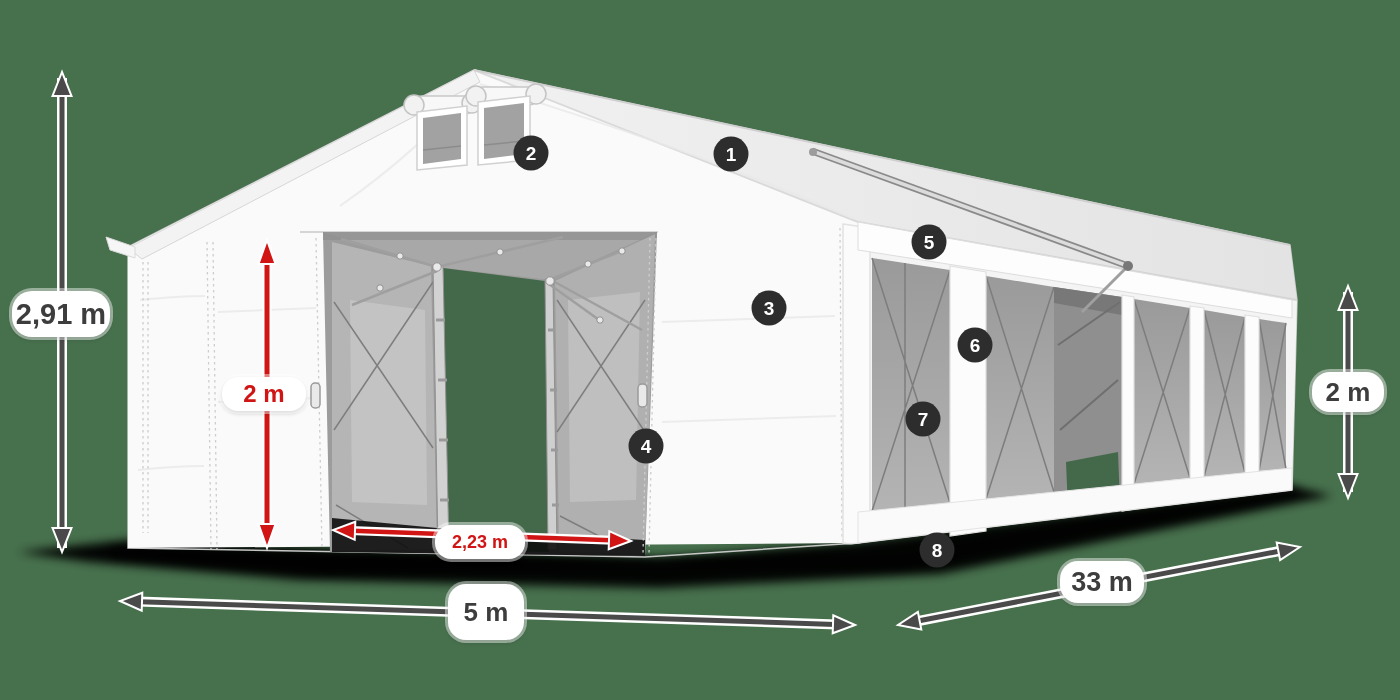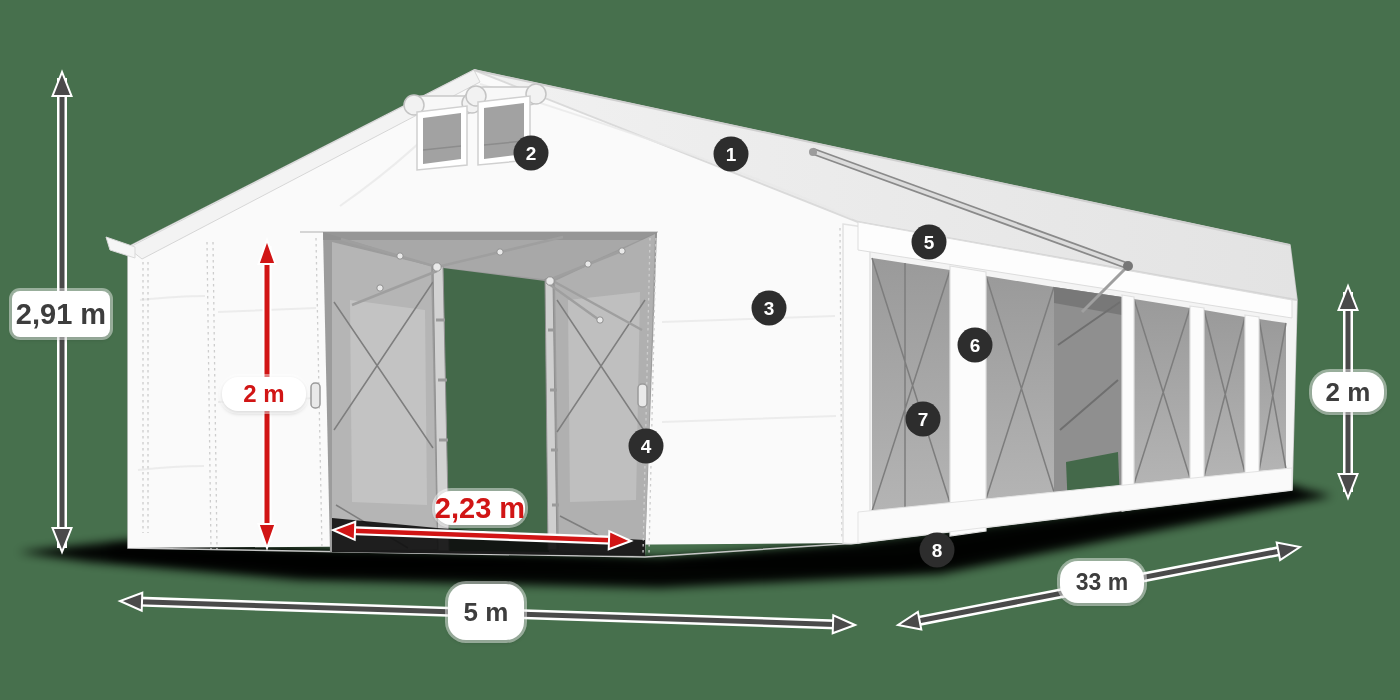--- a/index.html
+++ b/index.html
@@ -214,25 +214,25 @@
 
       <g>
         <path d="M350,530.6 L613,540.3" stroke="#ffffff" stroke-width="9"></path>
         <path d="M352,530.7 L611,540.2" stroke="#d11515" stroke-width="4.5"></path>
         <polygon points="333,530 354.7,539.8 355.3,521.8" fill="#d11515" stroke="#ffffff" stroke-width="2"></polygon>
         <polygon points="631,541 608.7,549.2 609.3,531.2" fill="#d11515" stroke="#ffffff" stroke-width="2"></polygon>
       </g>
     </g>
   </svg>
 
-  <div class="pill" style="left:61px;top:314px;width:98px;height:46px;font-size:29px;border-radius:8px;">2,91 m</div>
+  <div class="pill" style="left:61px;top:314px;width:98px;height:46px;font-size:29px;border-radius:20px;">2,91 m</div>
   <div class="pill red" style="left:264px;top:394px;width:84px;height:34px;font-size:24px;border-radius:16px;">2 m</div>
-  <div class="pill red" style="left:480px;top:508px;width:90px;height:34px;font-size:29px;border-radius:16px;">2,23 m</div>
+  <div class="pill red" style="left:480px;top:542px;width:90px;height:34px;font-size:18px;border-radius:16px;">2,23 m</div>
   <div class="pill" style="left:486px;top:612px;width:76px;height:56px;font-size:26px;">5 m</div>
-  <div class="pill" style="left:1102px;top:582px;width:84px;height:42px;font-size:23px;">33 m</div>
+  <div class="pill" style="left:1102px;top:582px;width:84px;height:42px;font-size:27px;">33 m</div>
   <div class="pill" style="left:1348px;top:392px;width:72px;height:40px;font-size:26px;">2 m</div>
 
   <div class="badge" style="left:731px;top:154px;">1</div>
   <div class="badge" style="left:531px;top:153px;">2</div>
   <div class="badge" style="left:769px;top:308px;">3</div>
   <div class="badge" style="left:646px;top:446px;">4</div>
   <div class="badge" style="left:929px;top:242px;">5</div>
   <div class="badge" style="left:975px;top:345px;">6</div>
   <div class="badge" style="left:923px;top:419px;">7</div>
   <div class="badge" style="left:937px;top:550px;">8</div>

